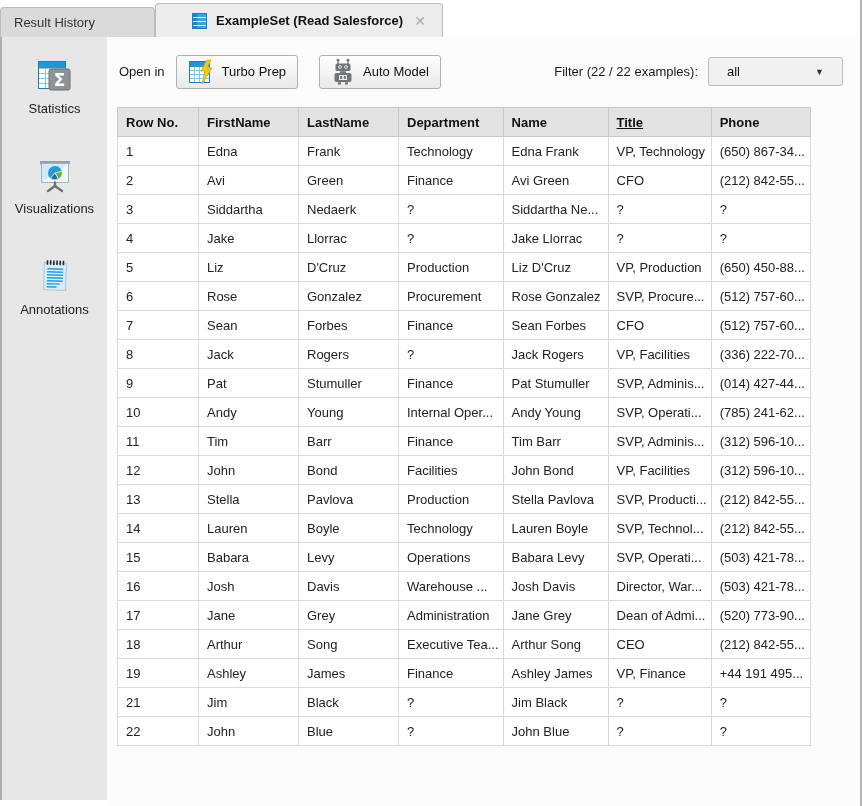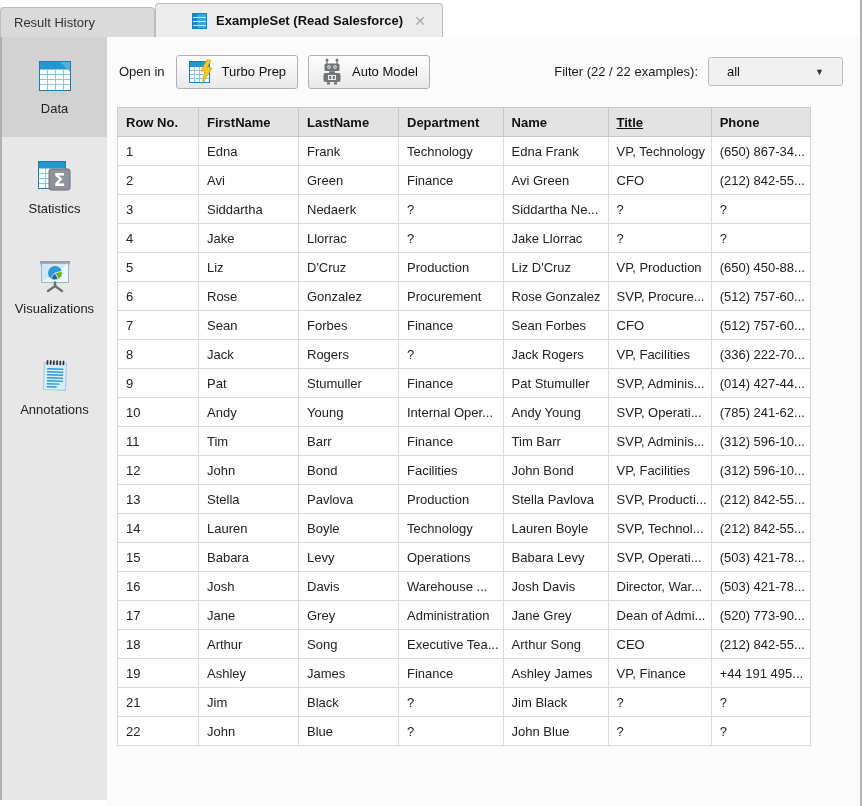--- a/index.html
+++ b/index.html
@@ -52,21 +52,21 @@
     position:absolute; left:0; top:17px; width:100%; height:35px;
     display:flex; align-items:center; padding:0 18px 0 12px;
   }
   .open-in { font-size:13px; margin-right:11px; }
   .btn {
     display:inline-flex; align-items:center; gap:8px; height:34px; padding:0 11px;
     background:linear-gradient(#fefefe,#e9e9e9); border:1px solid #b0b0b0;
     border-radius:3px; font-size:13px; color:#111;
     font-family:"Liberation Sans", sans-serif; cursor:default;
   }
-  .btn + .btn { margin-left:10px; }
+  .btn + .btn { margin-left:21px; }
   .filter-label { margin-left:auto; font-size:13px; margin-right:10px; }
   .dropdown {
     width:135px; height:29px; background:#f1f1f1; border:1px solid #bdbdbd;
     border-radius:3px; display:flex; align-items:center; justify-content:space-between;
     padding:0 18px; font-size:13px; color:#111; cursor:default;
   }
   .dropdown .arrow { font-size:9px; color:#333; }
   
   .table-wrap { position:absolute; left:10px; top:70px; }
   table { border-collapse:collapse; table-layout:fixed; background:#ffffff; font-size:13px; }
@@ -97,36 +97,20 @@
       <line x1="1" y1="8.5" x2="14" y2="8.5" stroke="#cfeafa"></line>
       <line x1="1" y1="12.5" x2="14" y2="12.5" stroke="#cfeafa"></line>
     </svg>
     <span>ExampleSet (Read Salesforce)</span>
     <span class="tab-close">✕</span>
   </div>
 </div>
 
 <div class="main">
   <div class="sidebar">
-    <div class="side-item selected">
-      <svg width="36" height="36" viewBox="0 0 36 36">
-        <rect x="2.5" y="3.5" width="31" height="29" fill="#ffffff" stroke="#1b7fb5"></rect>
-        <rect x="3" y="4" width="30" height="7.5" fill="#2496d2"></rect>
-        <polygon points="23,4 33,4 33,14" fill="#5cb8e6" opacity="0.8"></polygon>
-        <g stroke="#85c6e8" stroke-width="1">
-          <line x1="10.5" y1="11.5" x2="10.5" y2="32"></line>
-          <line x1="18.5" y1="11.5" x2="18.5" y2="32"></line>
-          <line x1="26.5" y1="11.5" x2="26.5" y2="32"></line>
-          <line x1="3" y1="16.5" x2="33" y2="16.5"></line>
-          <line x1="3" y1="21.5" x2="33" y2="21.5"></line>
-          <line x1="3" y1="26.5" x2="33" y2="26.5"></line>
-        </g>
-      </svg>
-      <span>Data</span>
-    </div>
     <div class="side-item">
       <svg width="38" height="36" viewBox="0 0 38 36">
         <rect x="2.5" y="3.5" width="27" height="27" fill="#ffffff" stroke="#1b7fb5"></rect>
         <rect x="3" y="4" width="26" height="6.5" fill="#2496d2"></rect>
         <g stroke="#85c6e8" stroke-width="1">
           <line x1="9.5" y1="10.5" x2="9.5" y2="30"></line>
           <line x1="16.5" y1="10.5" x2="16.5" y2="30"></line>
           <line x1="3" y1="15.5" x2="29" y2="15.5"></line>
           <line x1="3" y1="20.5" x2="29" y2="20.5"></line>
           <line x1="3" y1="25.5" x2="29" y2="25.5"></line>

